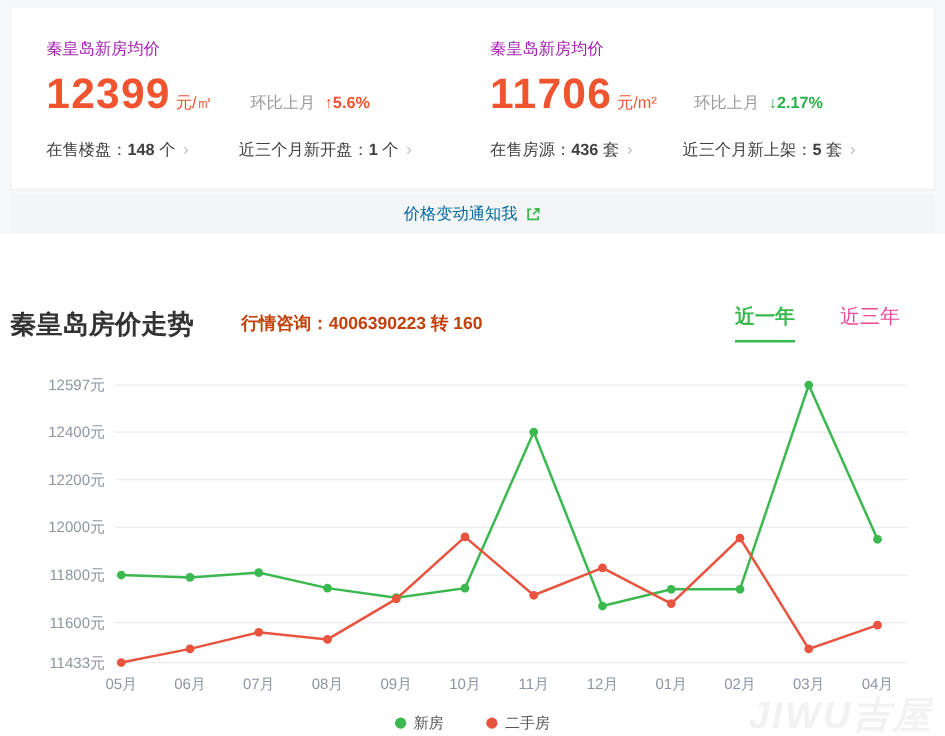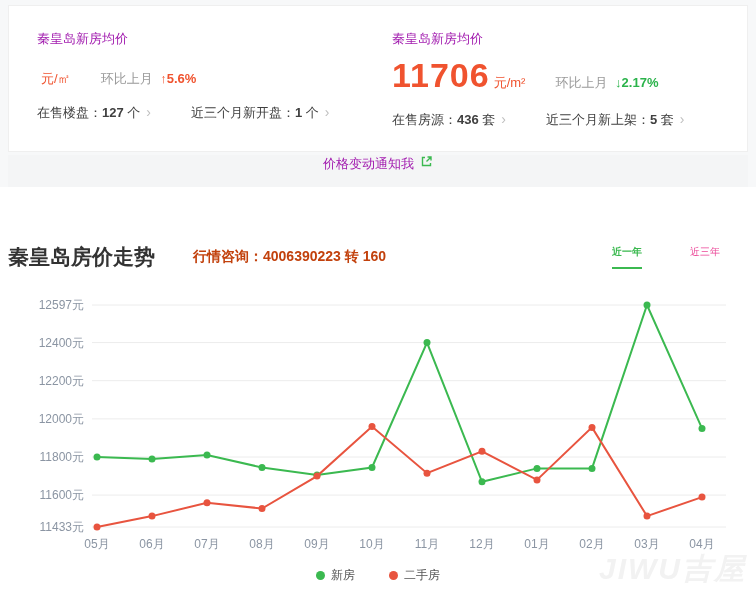--- a/index.html
+++ b/index.html
@@ -15,28 +15,28 @@
   .mom { margin-left:30px; font-size:13px;margin-top:14px; }
   .mom-label { color:#999; }
   .mom-change { margin-left:4px; font-weight:bold; }
   .mom-up { color:#f0532f; }
   .mom-down { color:#2bb34b; }
   .links-row { margin-top:16px; display:flex; gap:40px; font-size:13px; color:#404040; }
   .stat-link { cursor:pointer; text-decoration:none; color:#404040; }
   .stat-link b { font-weight:bold; }
   .chev { color:#bfbfbf; margin-left:6px; font-size:14px; }
 
-  .notify-bar { margin-top:3px; background:#f4f5f6; height:32px; display:flex; align-items:flex-start; justify-content:center; gap:6px; color:#a21caf; font-size:13px; cursor:pointer; }
+  .notify-bar { margin-top:3px; background:#f4f5f6; height:32px; display:flex; align-items:center; justify-content:center; gap:6px; color:#0369a1; font-size:13px; cursor:pointer; }
   .notify-bar svg { display:block; }
 
   .trend-section { margin-top:56px; padding:0 8px; position:relative; }
   .trend-header { display:flex; align-items:center; padding-right:28px; }
   .trend-title { font-size:21px; font-weight:bold; color:#333; }
   .consult { margin-left:38px; font-size:14px; font-weight:bold; color:#c2410c; }
-  .tabs { margin-left:auto; display:flex; gap:48px; font-size:10px; }
+  .tabs { margin-left:auto; display:flex; gap:36px; font-size:16px; }
   .tab { color:#ec4899; cursor:pointer; padding-bottom:8px; }
   .tab.active { color:#3bb950; font-weight:bold; border-bottom:2px solid #3bb950; }
 
   .chart-wrap { position:relative; margin-top:14px; }
   #chart { display:block; }
   .tick-text { font-size:12px; fill:#8b95a3; }
 
   .legend { display:flex; justify-content:center; gap:34px; margin-top:4px; }
   .legend-item { display:flex; align-items:center; gap:6px; font-size:12px; color:#555; }
   .legend-dot { width:9px; height:9px; border-radius:50%; display:inline-block; }
@@ -45,28 +45,29 @@
 </style>
 </head>
 <body>
 
 <div class="top-area">
   <div class="summary-card">
 
     <div class="panel">
       <div class="panel-title">秦皇岛新房均价</div>
       <div class="price-row">
+        <span class="price">12399</span>
         <span class="unit">元/㎡</span>
         <span class="mom">
           <span class="mom-label">环比上月</span>
           <span class="mom-change mom-up"><span>↑</span><span>5.6%</span></span>
         </span>
       </div>
       <div class="links-row">
-        <a class="stat-link"><span>在售楼盘：</span><b>127</b><span> 个</span><span class="chev">›</span></a>
+        <a class="stat-link"><span>在售楼盘：</span><b>148</b><span> 个</span><span class="chev">›</span></a>
         <a class="stat-link"><span>近三个月新开盘：</span><b>1</b><span> 个</span><span class="chev">›</span></a>
       </div>
     </div>
 
     <div class="panel">
       <div class="panel-title">秦皇岛新房均价</div>
       <div class="price-row">
         <span class="price">11706</span>
         <span class="unit">元/m²</span>
         <span class="mom">

